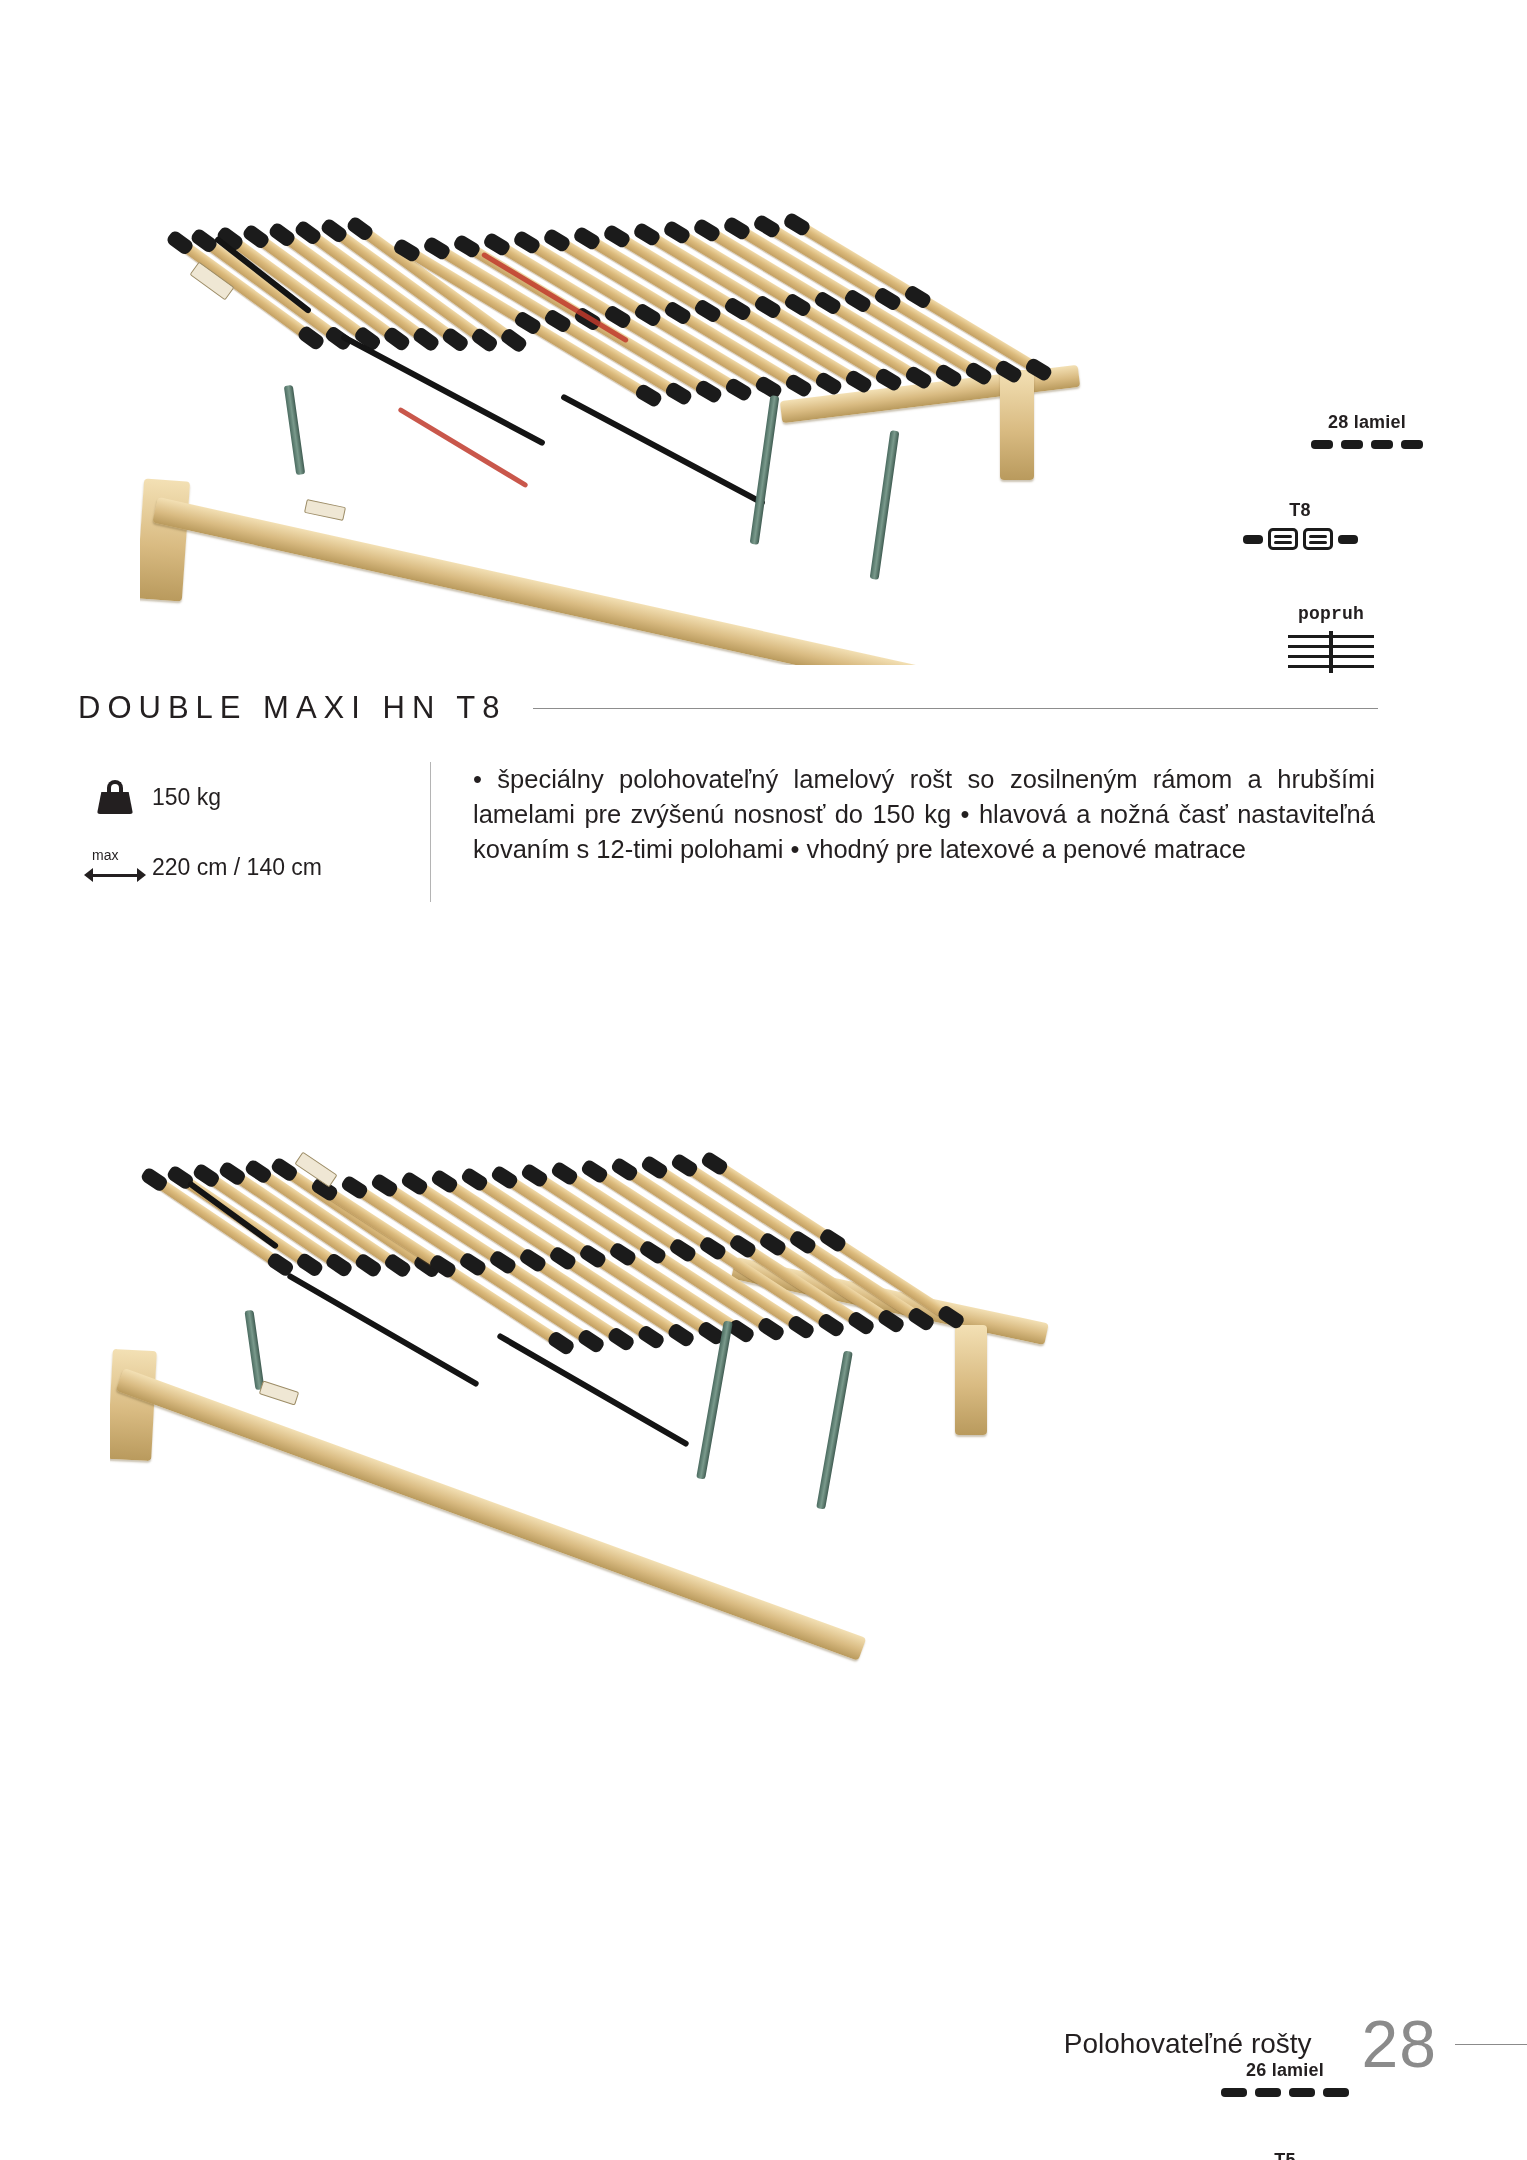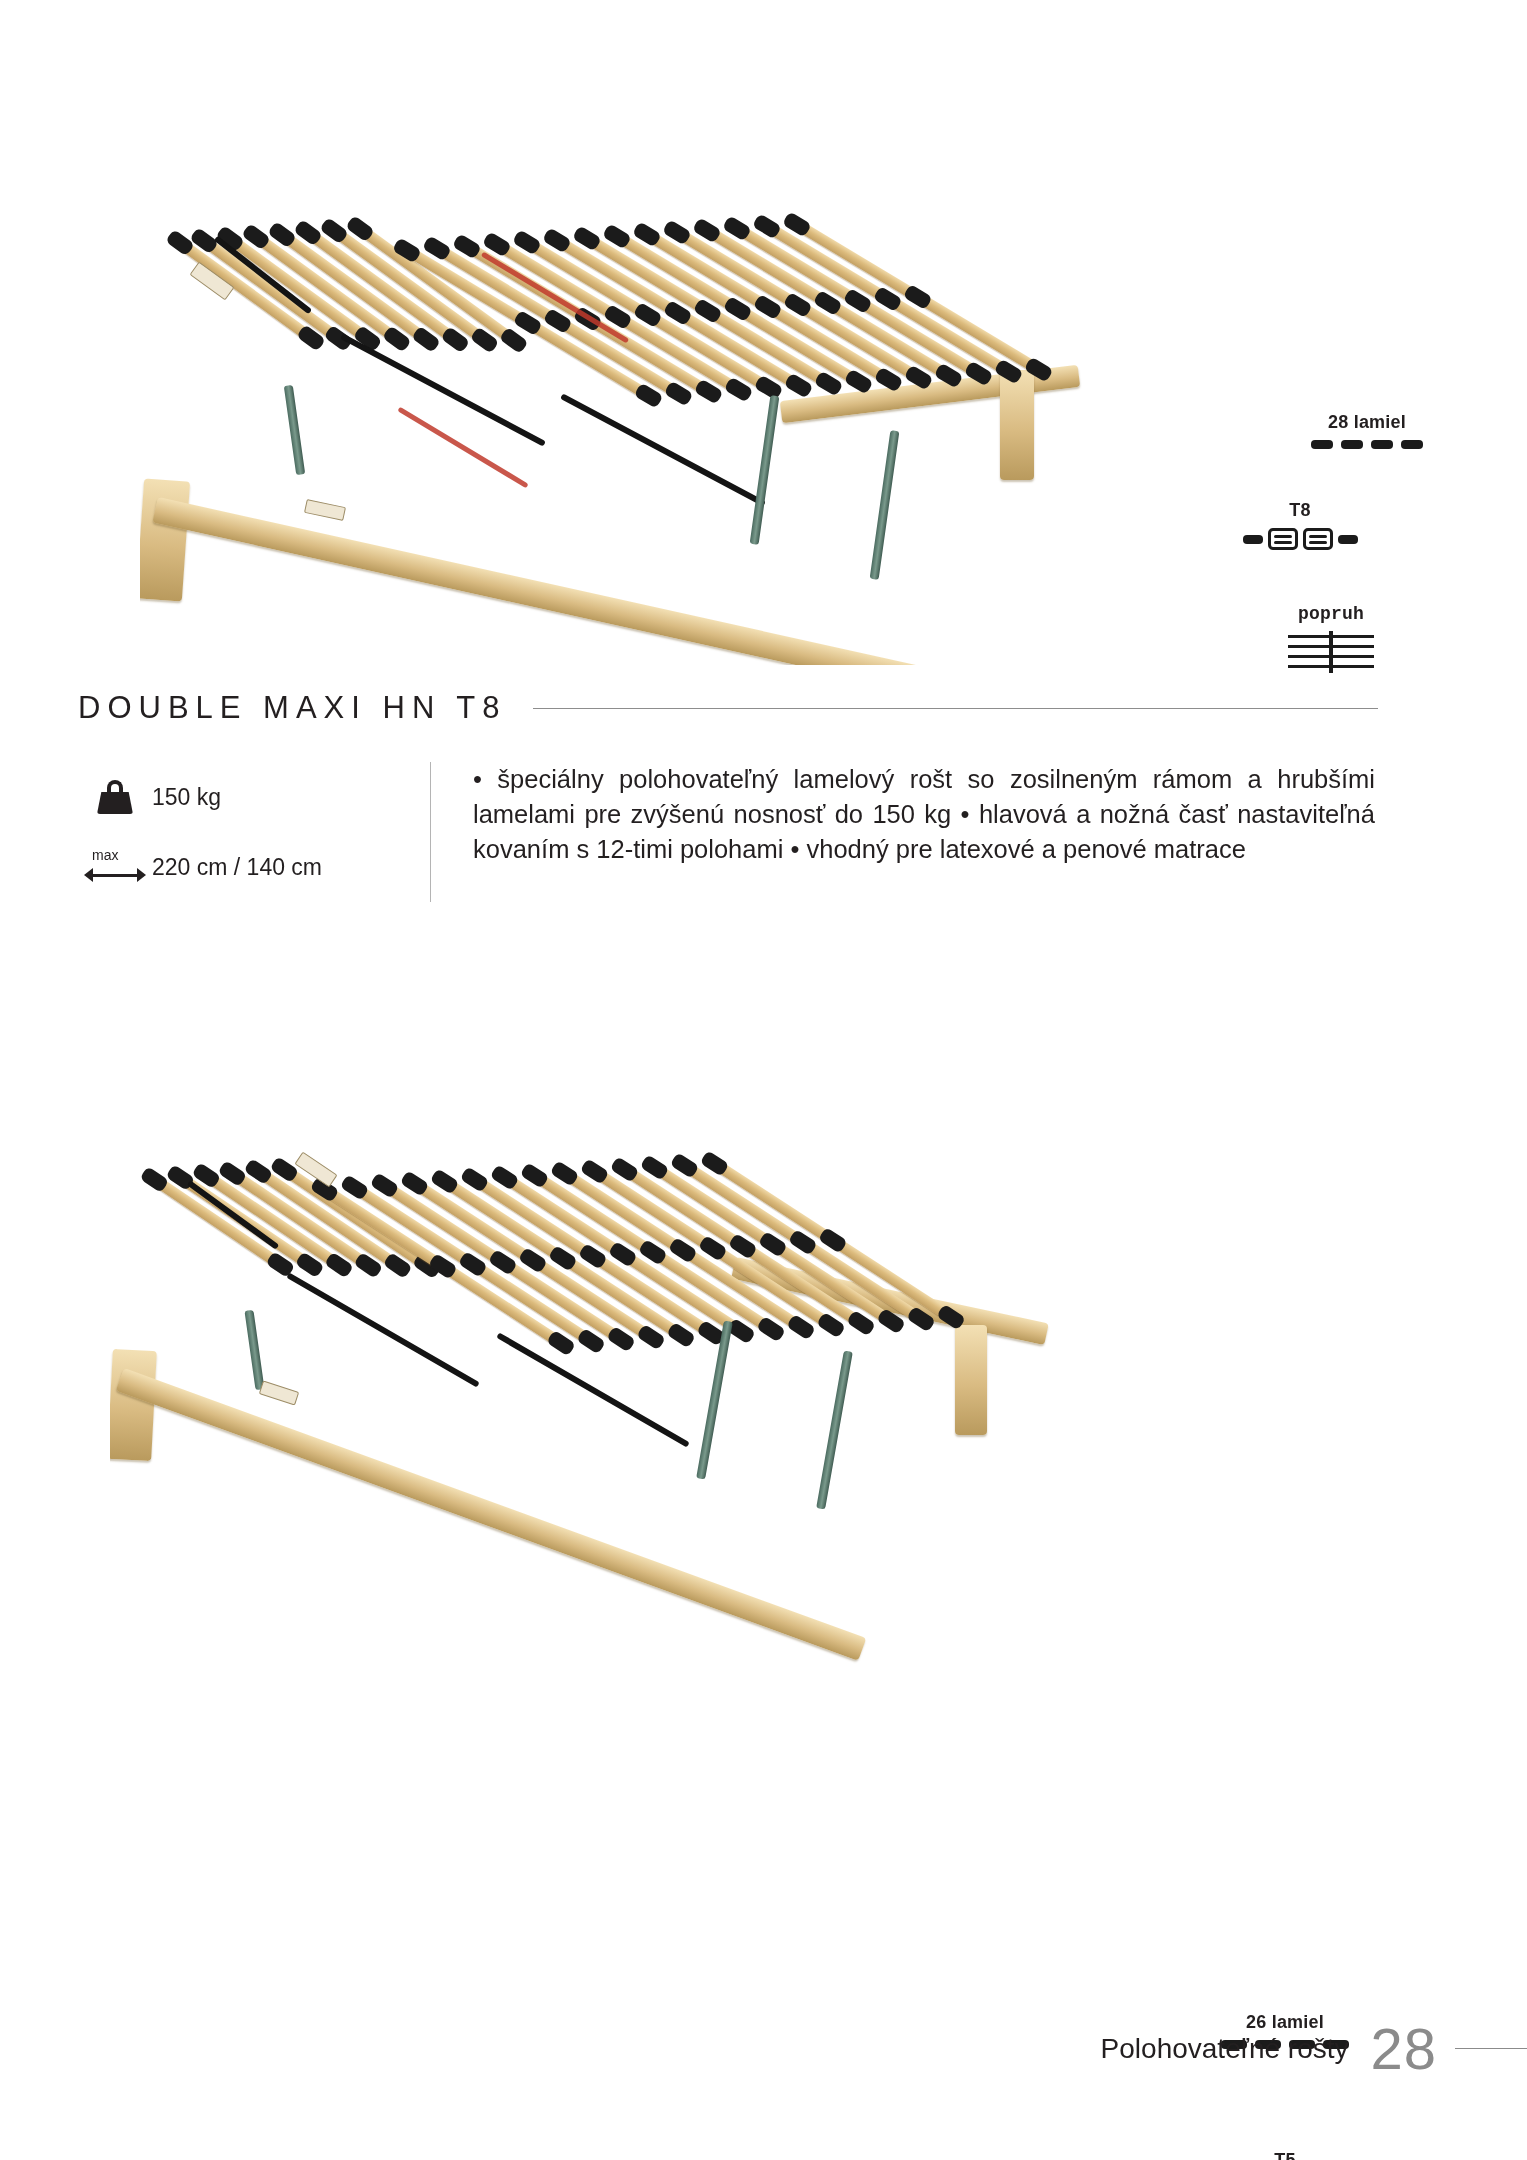--- a/index.html
+++ b/index.html
@@ -148,21 +148,21 @@
     font-size: 25.5px;
     line-height: 1.38;
     color: #231f20;
     text-align: justify;
   }
 
   
   .footer { position: absolute; right: 0; bottom: 0; }
   .footer-inner { display: flex; align-items: center; }
   .footer-label { font-size: 28px; color: #231f20; margin-right: 22px; }
-  .footer-num { font-size: 58px; color: #8b8b8b; font-weight: 400; letter-spacing: 1px; }
+  .footer-num { font-size: 66px; color: #8b8b8b; font-weight: 400; letter-spacing: 1px; margin-left: 28px; }
   .footer-rule { width: 72px; height: 1px; background: #8b8b8b; margin-left: 18px; }
 </style>
 </head>
 <body>
 
 <div class="page">
 
   <div class="product" id="product-1">
 
     <div class="photo-wrap" style="left:140px; top:145px; width:960px; height:520px;">
@@ -479,21 +479,21 @@
 
         <div class="leg" style="left:600px; top:210px; width:9px; height:160px; transform:rotate(10deg);"></div>
         <div class="leg" style="left:720px; top:240px; width:9px; height:160px; transform:rotate(10deg);"></div>
         <div class="leg" style="left:140px; top:200px; width:9px; height:80px; transform:rotate(-8deg);"></div>
 
         <div class="label-tag" style="left:185px; top:52px; width:42px; height:15px; transform:rotate(34deg);"></div>
         <div class="label-tag" style="left:150px; top:276px; width:38px; height:14px; transform:rotate(18deg);"></div>
       </div>
     </div>
 
-    <div class="icon-block" style="left:1205px; top:952px; width:160px;">
+    <div class="icon-block" style="left:1205px; top:1000px; width:160px;">
       <div class="cap-text">26 lamiel</div>
       <div class="lamel-row">
         <span class="lamel-bar lg"></span>
           <span class="lamel-bar lg"></span>
           <span class="lamel-bar lg"></span>
           <span class="lamel-bar lg"></span>
       </div>
     </div>
 
     <div class="icon-block" style="left:1205px; top:1090px; width:160px;">

